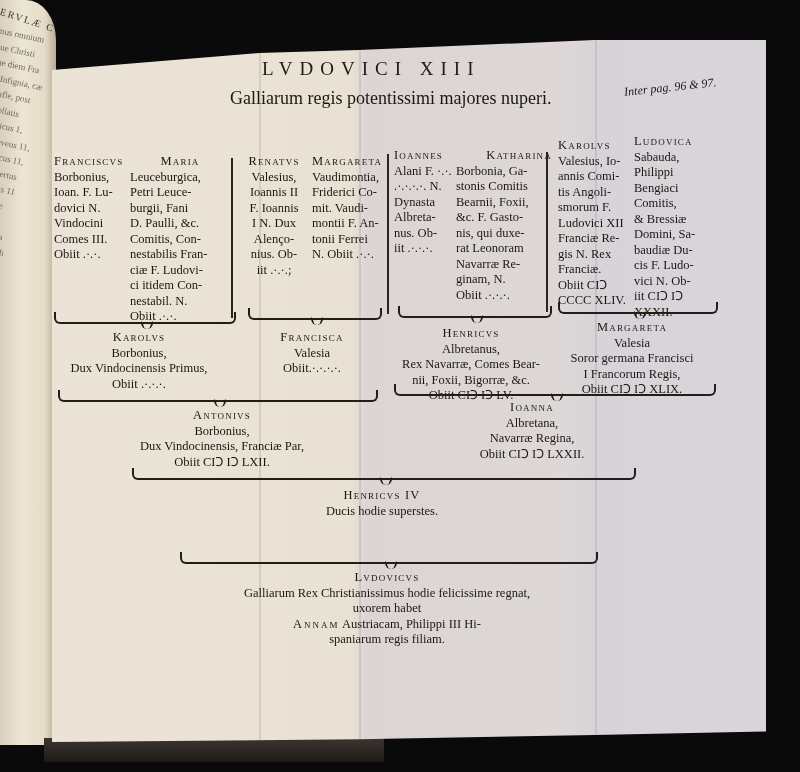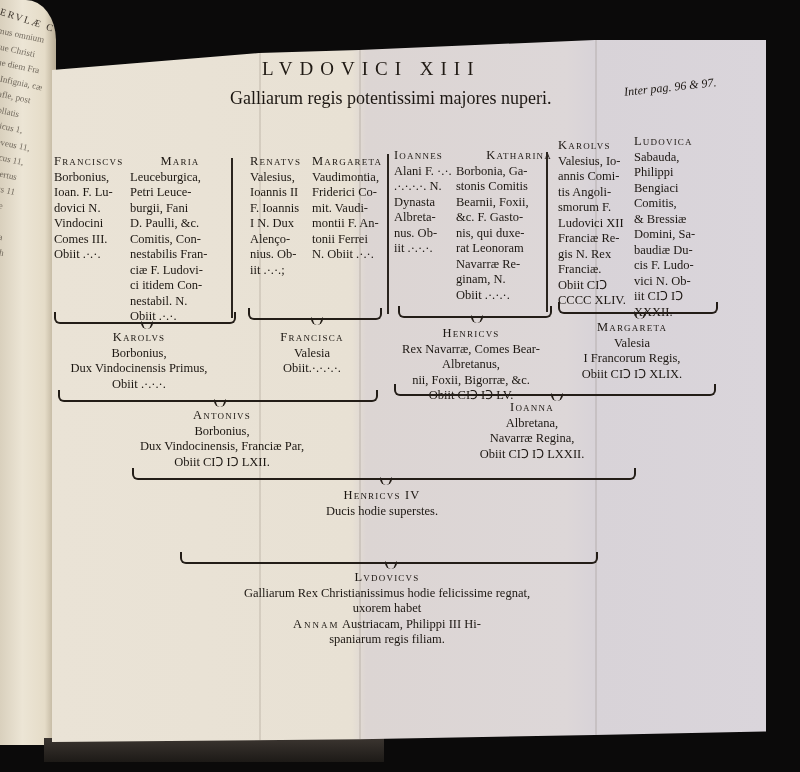--- a/index.html
+++ b/index.html
@@ -137,21 +137,21 @@
         <div>Comitis, Con-</div>
         <div>nestabilis Fran-</div>
         <div>ciæ F. Ludovi-</div>
         <div>ci itidem Con-</div>
         <div>nestabil. N.</div>
         <div>Obiit .·.·.</div>
       </div>
   </div>
   <div class="vline" style="left:179px; top:118px; height:160px;"></div>
 
-  <div class="person" style="left:198px; top:114px; width:72px;">
+  <div class="person" style="left:186px; top:114px; width:72px;text-align:center;">
     <div class="name">Renatvs</div>
     <div>
         <div>Valesius,</div>
         <div>Ioannis II</div>
         <div>F. Ioannis</div>
         <div>I N. Dux</div>
         <div>Alenço-</div>
         <div>nius. Ob-</div>
         <div>iit .·.·.;</div>
       </div>
@@ -244,30 +244,31 @@
   <div class="person center" style="left:200px; top:290px; width:120px;">
     <div class="name">Francisca</div>
     <div>
         <div>Valesia</div>
         <div>Obiit.·.·.·.·.</div>
       </div>
   </div>
   <div class="person center" style="left:338px; top:286px; width:162px;">
     <div class="name">Henricvs</div>
     <div>
+        <div>Albretanus,</div>
         <div>Rex Navarræ, Comes Bear-</div>
-        <div>Albretanus,</div>
         <div>nii, Foxii, Bigorræ, &amp;c.</div>
         <div>Obiit CIↃ IↃ LV.</div>
       </div>
   </div>
   <div class="person center" style="left:500px; top:280px; width:160px;">
     <div class="name">Margareta</div>
     <div>
         <div>Valesia</div>
+        <div>Soror germana Francisci</div>
         <div>I Francorum Regis,</div>
         <div>Obiit CIↃ IↃ XLIX.</div>
       </div>
   </div>
 
   <div class="brace" style="left:6px; top:350px; width:316px;"></div>
   <div class="brace" style="left:342px; top:344px; width:318px;"></div>
 
   <div class="person center" style="left:70px; top:368px; width:200px;">
     <div class="name">Antonivs</div>

